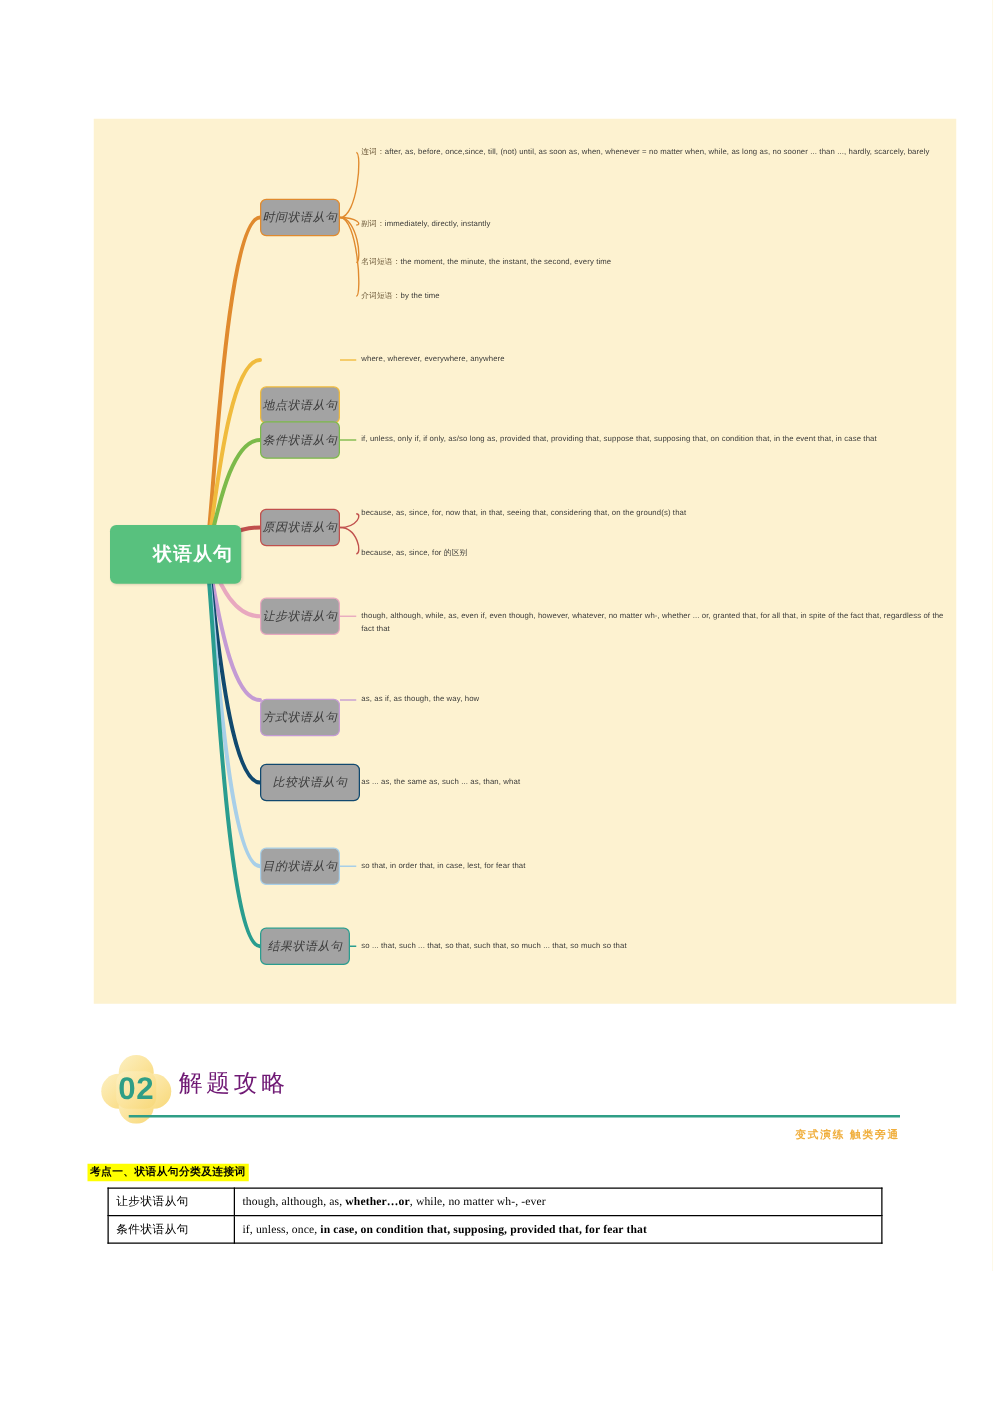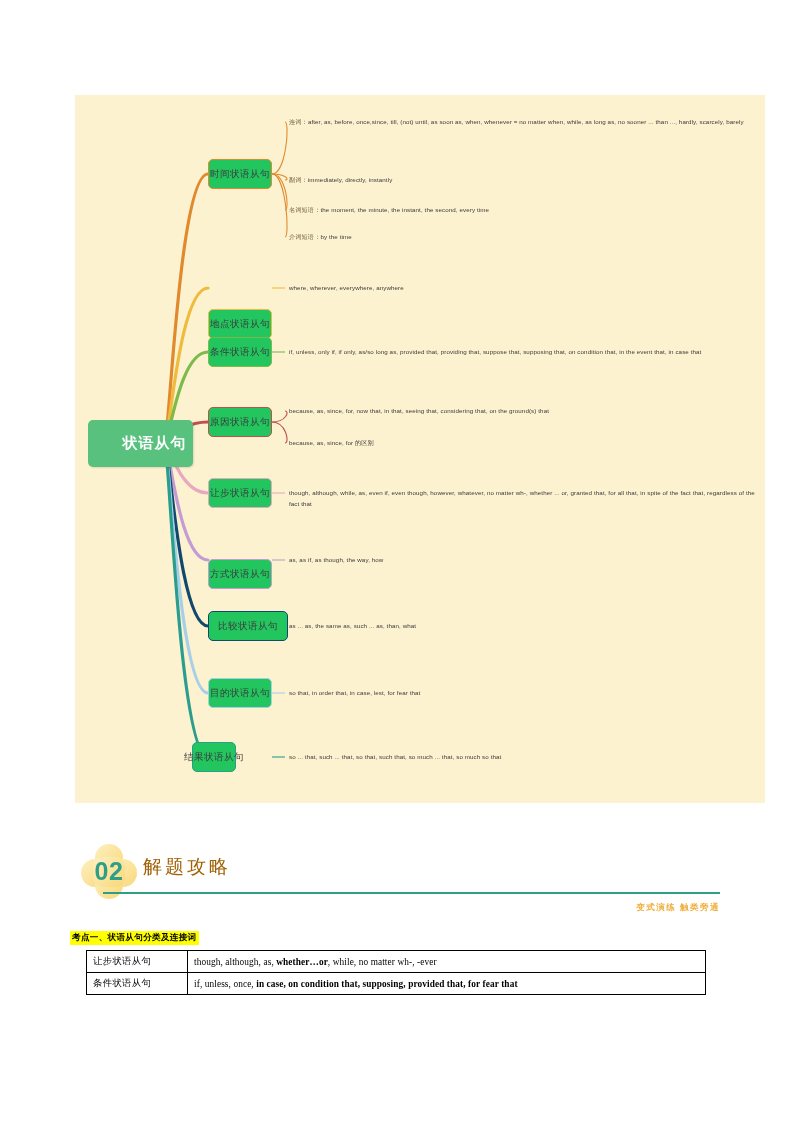--- a/index.html
+++ b/index.html
@@ -8,24 +8,25 @@
     font-family:"Liberation Sans","DejaVu Sans",sans-serif;
     position:relative;overflow:hidden;
   }
   
   #mindmap{
     position:absolute;left:75px;top:95px;width:690px;height:708px;
     background:#fdf2d0;overflow:hidden;
   }
   #mindmap-svg{position:absolute;left:0;top:0;width:690px;height:708px;}
   .node{
-    position:absolute;background:#22c55e;border:1px solid #9db8b4;
+    position:absolute;background:#a3a3a3;border:1px solid #9db8b4;
     border-radius:5px;display:flex;align-items:center;justify-content:center;
     font-size:9.5px;color:#3b3b3b;letter-spacing:.5px;white-space:nowrap;
     box-sizing:border-box;
+    font-style:italic;
   }
   .root-node{
     position:absolute;background:#58c17e;border-radius:5px;
     display:flex;align-items:center;justify-content:center;
     color:#ffffff;font-size:15px;font-weight:bold;letter-spacing:1px;
     box-shadow:1px 1px 2px rgba(0,0,0,.12);
     padding-left:28px;
   }
   .leaf-text{
     position:absolute;font-size:6.2px;color:#3a3a38;line-height:1.85;
@@ -35,21 +36,21 @@
   
   #section-head{position:absolute;left:75px;top:843px;width:645px;height:62px;}
   .badge-wrap{position:absolute;left:5px;top:0;width:58px;height:56px;}
   .badge-flower{position:absolute;left:0;top:0;width:58px;height:56px;}
   .badge-num{
     position:absolute;left:0;top:0;width:58px;height:56px;
     display:flex;align-items:center;justify-content:center;
     font-size:25px;font-weight:bold;color:#2f9e86;letter-spacing:.5px;
   }
   .sec-title{
-    position:absolute;left:68px;top:11px;font-size:19px;color:#a16207;
+    position:absolute;left:68px;top:11px;font-size:19px;color:#701a75;
     letter-spacing:3px;
   }
   .sec-rule{
     position:absolute;left:28px;top:49px;width:617px;height:1.6px;
     background:#2f9e86;
   }
   .sec-sub{
     position:absolute;right:0;top:59px;font-size:8.5px;color:#f0ae3c;
     letter-spacing:1.5px;font-weight:bold;
   }
@@ -110,21 +111,21 @@
     <div class="leaf-text" style="left: 214px; width: 470px; top: 310px;">because, as, since, for, now that, in that, seeing that, considering that, on the ground(s) that</div>
     <div class="leaf-text" style="left: 214px; width: 470px; top: 342px;">because, as, since, for 的区别</div>
     <div class="node" style="left: 133px; top: 383px; width: 64px; height: 30px; border-color: rgb(232, 168, 191); border-width: 0.9px;">让步状语从句</div>
     <div class="leaf-text" style="left: 214px; width: 470px; top: 392px;">though, although, while, as, even if, even though, however, whatever, no matter wh-, whether ... or, granted that, for all that, in spite of the fact that, regardless of the fact that</div>
     <div class="node" style="left: 133px; top: 464px; width: 64px; height: 30px; border-color: rgb(196, 155, 212); border-width: 0.9px;">方式状语从句</div>
     <div class="leaf-text" style="left: 214px; width: 470px; top: 459px;">as, as if, as though, the way, how</div>
     <div class="node" style="left: 133px; top: 516px; width: 80px; height: 30px; border-color: rgb(17, 73, 110); border-width: 0.9px;">比较状语从句</div>
     <div class="leaf-text" style="left: 214px; width: 470px; top: 525px;">as ... as, the same as, such ... as, than, what</div>
     <div class="node" style="left: 133px; top: 583px; width: 64px; height: 30px; border-color: rgb(168, 207, 232); border-width: 0.9px;">目的状语从句</div>
     <div class="leaf-text" style="left: 214px; width: 470px; top: 592px;">so that, in order that, in case, lest, for fear that</div>
-    <div class="node" style="left: 117px; top: 647px; width: 44px; height: 30px; border-color: rgb(42, 157, 143); border-width: 0.9px; text-align: right;">结果状语从句</div>
+    <div class="node" style="left: 133px; top: 647px; width: 72px; height: 30px; border-color: rgb(42, 157, 143); border-width: 0.9px; text-align: right;">结果状语从句</div>
     <div class="leaf-text" style="left: 214px; width: 470px; top: 656px;">so ... that, such ... that, so that, such that, so much ... that, so much so that</div>
   </div>
 
 <div id="section-head">
   <div class="badge-wrap">
     <svg class="badge-flower" viewBox="0 0 58 56">
       <defs>
         <linearGradient id="flwg" x1="0" y1="0" x2="1" y2="1">
           <stop offset="0%" stop-color="#fcf0c2"></stop>
           <stop offset="55%" stop-color="#fbe39a"></stop>

